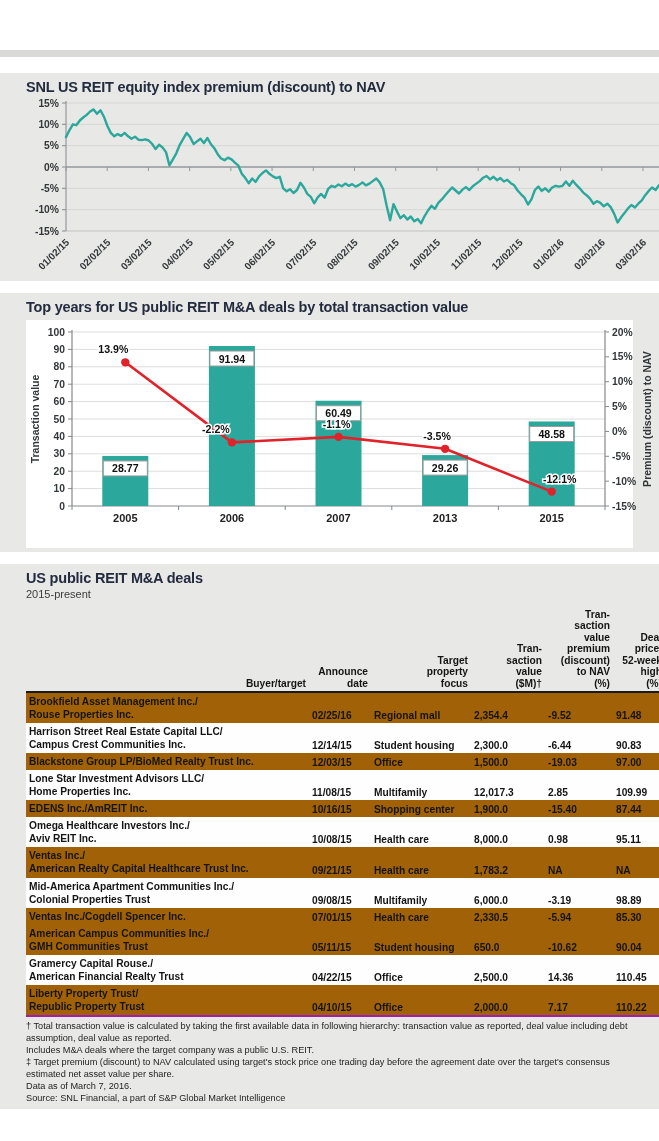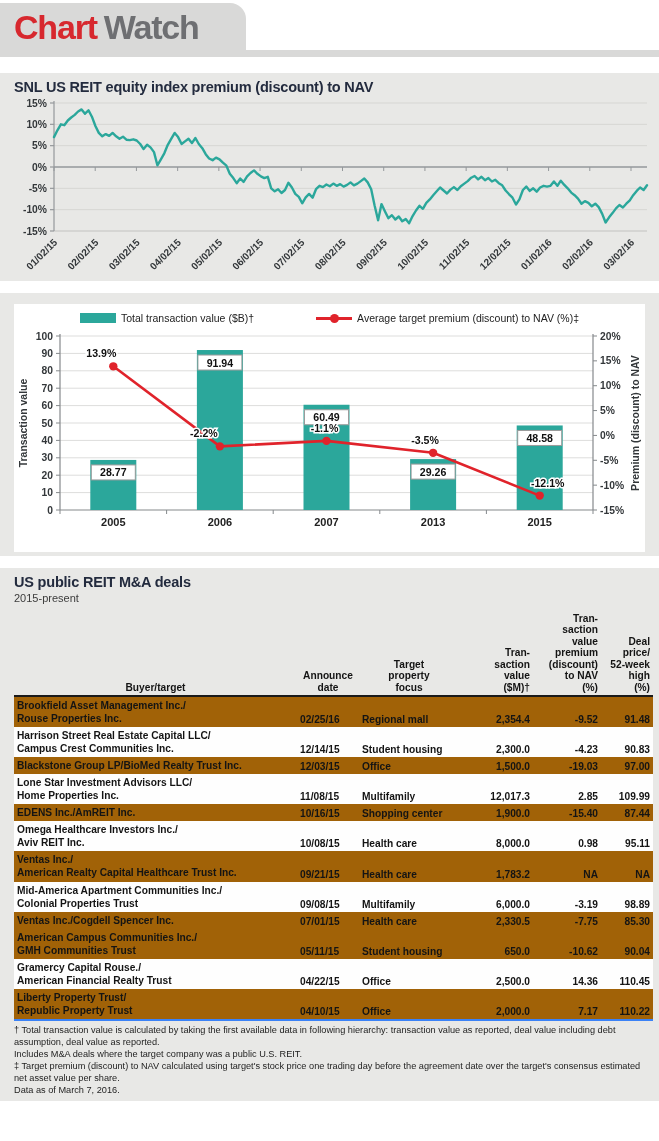--- a/index.html
+++ b/index.html
@@ -11,55 +11,52 @@
   .header{position:relative;height:57px}
   .logo-tab{
     position:absolute;left:0;top:3px;width:246px;height:47px;background:#d9d9d8;
     border-radius:0 16px 0 0;display:flex;align-items:center;padding-left:14px;box-sizing:border-box;
   }
   .logo-text{font-size:34px;font-weight:700;letter-spacing:-1.2px;line-height:1}
   .brand-red{color:#d7282e}
   .brand-gray{color:#6e6f72;margin-left:7px}
   .header-strip{position:absolute;left:0;top:50px;height:7px;width:659px;background:#d9d9d8}
   
-  .section{background:#e8e8e6;margin-top:12px;padding:6px 14px 4px;box-sizing:border-box}
+  .section{background:#e8e8e6;margin-top:12px;padding:6px 26px 4px;box-sizing:border-box}
   #section1{margin-top:16px}
   .sec-title{font-size:14.5px;font-weight:700;color:#232b3e;letter-spacing:-0.2px}
   .sec-subtitle{font-size:11px;font-weight:400;color:#3c3c3c;margin-top:2px}
   svg{display:block;font-family:"Liberation Sans",sans-serif}
   
   .panel{background:#fff;margin-top:5px;padding:4px 2px 2px}
   .legend-row{display:flex;justify-content:center;align-items:center;gap:62px;height:20px;
     font-size:10.5px;color:#222}
   .legend-item{display:flex;align-items:center;gap:5px}
   .legend-swatch{width:36px;height:10px;background:#2ba79b}
   .legend-line{width:36px;height:3px;background:#e0232b;position:relative}
   .legend-dot{position:absolute;left:14px;top:-3px;width:9px;height:9px;border-radius:50%;background:#e0232b}
   
   table{border-collapse:collapse;table-layout:fixed;width:639px;margin-top:7px}
   th{
     vertical-align:bottom;font-size:10.2px;line-height:1.12;padding:2px 3px;
-    white-space:pre-line;border-bottom:2px solid #1a1a1a;color:#141414;font-weight:700;text-align:center;
+    white-space:pre-line;border-bottom:2px solid #1a1a1a;color:#141414;font-weight:700;text-align:right;
   }
-  th.num,td.num{text-align:right}
+  th.num,td.num{}
   td{vertical-align:bottom;font-size:10.2px;padding:2px 3px;color:#141414;font-weight:700}
   td.buyer{white-space:pre-line;line-height:1.28}
   tr.yellow{background:#a16207}
   tr.plain{background:#fefefe}
-  tbody tr:last-child td{border-bottom:2px solid #3b82f6}
+  tbody tr:last-child td{border-bottom:2px solid #a21caf}
   
   .footnotes{margin-top:4px;font-size:9.2px;line-height:1.3;color:#1d1d1d;font-weight:400}
 </style>
 </head>
 <body>
 
 <div class="header">
-  <div class="logo-tab">
-    <div class="logo-text"><span class="brand-red">Chart</span><span class="brand-gray">Watch</span></div>
-  </div>
   <div class="header-strip"></div>
 </div>
 
 <div class="section" id="section1">
   <div class="sec-title">SNL US REIT equity index premium (discount) to NAV</div>
   <svg id="chart1" width="639" height="182">
       <line x1="40" y1="8" x2="633" y2="8" stroke="#d6d6d3" stroke-width="1"></line>
       <line x1="40" y1="29.333333333333332" x2="633" y2="29.333333333333332" stroke="#d6d6d3" stroke-width="1"></line>
       <line x1="40" y1="50.666666666666664" x2="633" y2="50.666666666666664" stroke="#d6d6d3" stroke-width="1"></line>
       <line x1="40" y1="93.33333333333333" x2="633" y2="93.33333333333333" stroke="#d6d6d3" stroke-width="1"></line>
@@ -109,33 +106,22 @@
       <text x="538.5714285714286" y="148" text-anchor="end" font-size="10" font-weight="700" fill="#33373a" transform="rotate(-45 538.5714285714286 148)">01/02/16</text>
       <line x1="575.7857142857143" y1="72" x2="575.7857142857143" y2="76" stroke="#94989b" stroke-width="1"></line>
       <text x="579.7857142857143" y="148" text-anchor="end" font-size="10" font-weight="700" fill="#33373a" transform="rotate(-45 579.7857142857143 148)">02/02/16</text>
       <line x1="617" y1="72" x2="617" y2="76" stroke="#94989b" stroke-width="1"></line>
       <text x="621" y="148" text-anchor="end" font-size="10" font-weight="700" fill="#33373a" transform="rotate(-45 621 148)">03/02/16</text>
       <polyline points="40.0,42.1 43.4,35.3 46.9,29.3 50.3,30.2 53.8,25.5 57.2,22.5 60.7,19.9 64.1,16.5 67.6,14.4 71.0,18.7 74.5,15.3 77.9,21.7 81.4,31.0 84.8,37.9 88.3,41.3 91.7,39.1 95.2,40.9 98.6,37.9 102.1,41.3 105.5,43.8 109.0,41.7 112.4,44.7 115.8,45.1 119.3,44.3 122.7,45.5 126.2,49.0 129.6,54.1 133.1,49.8 136.5,52.4 140.0,57.1 143.4,70.3 146.9,64.3 150.3,58.3 153.8,49.8 157.2,43.8 160.7,37.9 164.1,42.1 167.6,49.0 171.0,46.4 174.5,43.8 177.9,48.1 181.4,43.0 184.8,49.0 188.3,53.2 191.7,59.2 195.1,63.5 198.6,65.2 202.0,62.6 205.5,64.3 208.9,67.7 212.4,70.7 215.8,78.8 219.3,83.1 222.7,88.2 226.2,83.5 229.6,86.9 233.1,81.4 236.5,78.0 240.0,75.4 243.4,78.8 246.9,81.4 250.3,83.1 253.8,81.8 257.2,93.3 260.7,96.3 264.1,94.2 267.5,98.0 271.0,95.0 274.4,87.8 277.9,92.5 281.3,98.9 284.8,101.9 288.2,108.3 291.7,102.3 295.1,98.9 298.6,102.7 302.0,94.2 305.5,90.8 308.9,92.1 312.4,89.5 315.8,91.2 319.3,88.6 322.7,90.8 326.2,89.1 329.6,91.6 333.1,89.9 336.5,87.4 339.9,90.3 343.4,88.6 346.8,86.1 350.3,83.5 353.7,87.4 357.2,94.2 360.6,110.4 364.1,125.3 367.5,109.1 371.0,116.4 374.4,123.2 377.9,120.2 381.3,124.5 384.8,121.5 388.2,126.2 391.7,124.1 395.1,128.3 398.6,121.1 402.0,115.5 405.5,110.8 408.9,113.8 412.3,107.8 415.8,104.4 419.2,100.2 422.7,96.3 426.1,92.5 429.6,95.5 433.0,98.5 436.5,94.6 439.9,92.1 443.4,95.0 446.8,91.2 450.3,88.6 453.7,86.1 457.2,82.7 460.6,81.0 464.1,84.4 467.5,81.8 471.0,85.2 474.4,83.1 477.9,86.5 481.3,84.8 484.8,88.2 488.2,90.3 491.6,95.5 495.1,99.3 498.5,102.7 502.0,109.5 505.4,104.4 508.9,95.0 512.3,91.6 515.8,95.9 519.2,93.3 522.7,96.7 526.1,92.5 529.6,90.8 533.0,91.6 536.5,90.8 539.9,86.5 543.4,90.8 546.8,85.7 550.3,89.9 553.7,93.3 557.2,97.6 560.6,100.2 564.0,103.6 567.5,108.7 570.9,106.1 574.4,107.8 577.8,111.3 581.3,108.7 584.7,112.1 588.2,118.9 591.6,127.5 595.1,122.3 598.5,118.1 602.0,113.4 605.4,110.0 608.9,112.5 612.3,108.7 615.8,105.3 619.2,100.2 622.7,95.9 626.1,92.5 629.6,95.0 633.0,90.3" fill="none" stroke="#2BA79B" stroke-width="2.4" stroke-linejoin="round" stroke-linecap="round"></polyline>
     </svg>
 </div>
 
 <div class="section" id="section2">
+  <div class="sec-title">Top years for US public REIT M&amp;A deals by total transaction value</div>
   <div class="panel">
-    <div class="legend-row">
-      <div class="legend-item">
-        <span class="legend-swatch"></span>
-        <span>Total transaction value ($B)†</span>
-      </div>
-      <div class="legend-item">
-        <span class="legend-line">
-            <span class="legend-dot"></span>
-          </span>
-        <span>Average target premium (discount) to NAV (%)‡</span>
-      </div>
-    </div>
     <svg id="chart2" width="629" height="222">
         <line x1="44" y1="164.6" x2="577" y2="164.6" stroke="#dddddc" stroke-width="1"></line>
         <line x1="44" y1="147.2" x2="577" y2="147.2" stroke="#dddddc" stroke-width="1"></line>
         <line x1="44" y1="129.8" x2="577" y2="129.8" stroke="#dddddc" stroke-width="1"></line>
         <line x1="44" y1="112.39999999999999" x2="577" y2="112.39999999999999" stroke="#dddddc" stroke-width="1"></line>
         <line x1="44" y1="95" x2="577" y2="95" stroke="#dddddc" stroke-width="1"></line>
         <line x1="44" y1="77.60000000000001" x2="577" y2="77.60000000000001" stroke="#dddddc" stroke-width="1"></line>
         <line x1="44" y1="60.2" x2="577" y2="60.2" stroke="#dddddc" stroke-width="1"></line>
         <line x1="44" y1="42.79999999999998" x2="577" y2="42.79999999999998" stroke="#dddddc" stroke-width="1"></line>
         <line x1="44" y1="25.400000000000006" x2="577" y2="25.400000000000006" stroke="#dddddc" stroke-width="1"></line>
@@ -271,21 +257,21 @@
           <td class="num">2,354.4</td>
           <td class="num">-9.52</td>
           <td class="num">91.48</td>
         </tr>
         <tr class="plain">
           <td class="buyer">Harrison Street Real Estate Capital LLC/
 Campus Crest Communities Inc.</td>
           <td>12/14/15</td>
           <td>Student housing</td>
           <td class="num">2,300.0</td>
-          <td class="num">-4.23</td>
+          <td class="num">-6.44</td>
           <td class="num">90.83</td>
         </tr>
         <tr class="yellow">
           <td class="buyer">Blackstone Group LP/BioMed Realty Trust Inc.</td>
           <td>12/03/15</td>
           <td>Office</td>
           <td class="num">1,500.0</td>
           <td class="num">-19.03</td>
           <td class="num">97.00</td>
         </tr>
@@ -331,21 +317,21 @@
           <td>Multifamily</td>
           <td class="num">6,000.0</td>
           <td class="num">-3.19</td>
           <td class="num">98.89</td>
         </tr>
         <tr class="yellow">
           <td class="buyer">Ventas Inc./Cogdell Spencer Inc.</td>
           <td>07/01/15</td>
           <td>Health care</td>
           <td class="num">2,330.5</td>
-          <td class="num">-7.75</td>
+          <td class="num">-5.94</td>
           <td class="num">85.30</td>
         </tr>
         <tr class="yellow">
           <td class="buyer">American Campus Communities Inc./
 GMH Communities Trust</td>
           <td>05/11/15</td>
           <td>Student housing</td>
           <td class="num">650.0</td>
           <td class="num">-10.62</td>
           <td class="num">90.04</td>
@@ -368,14 +354,15 @@
           <td class="num">7.17</td>
           <td class="num">110.22</td>
         </tr>
       </tbody>
   </table>
   <div class="footnotes" id="footnotes">
       <div>† Total transaction value is calculated by taking the first available data in following hierarchy: transaction value as reported, deal value including debt assumption, deal value as reported.</div>
       <div>Includes M&amp;A deals where the target company was a public U.S. REIT.</div>
       <div>‡ Target premium (discount) to NAV calculated using target's stock price one trading day before the agreement date over the target's consensus estimated net asset value per share.</div>
       <div>Data as of March 7, 2016.</div>
+      <div>Source: SNL Financial, a part of S&amp;P Global Market Intelligence</div>
     </div>
 </div>
 
 </body></html>

